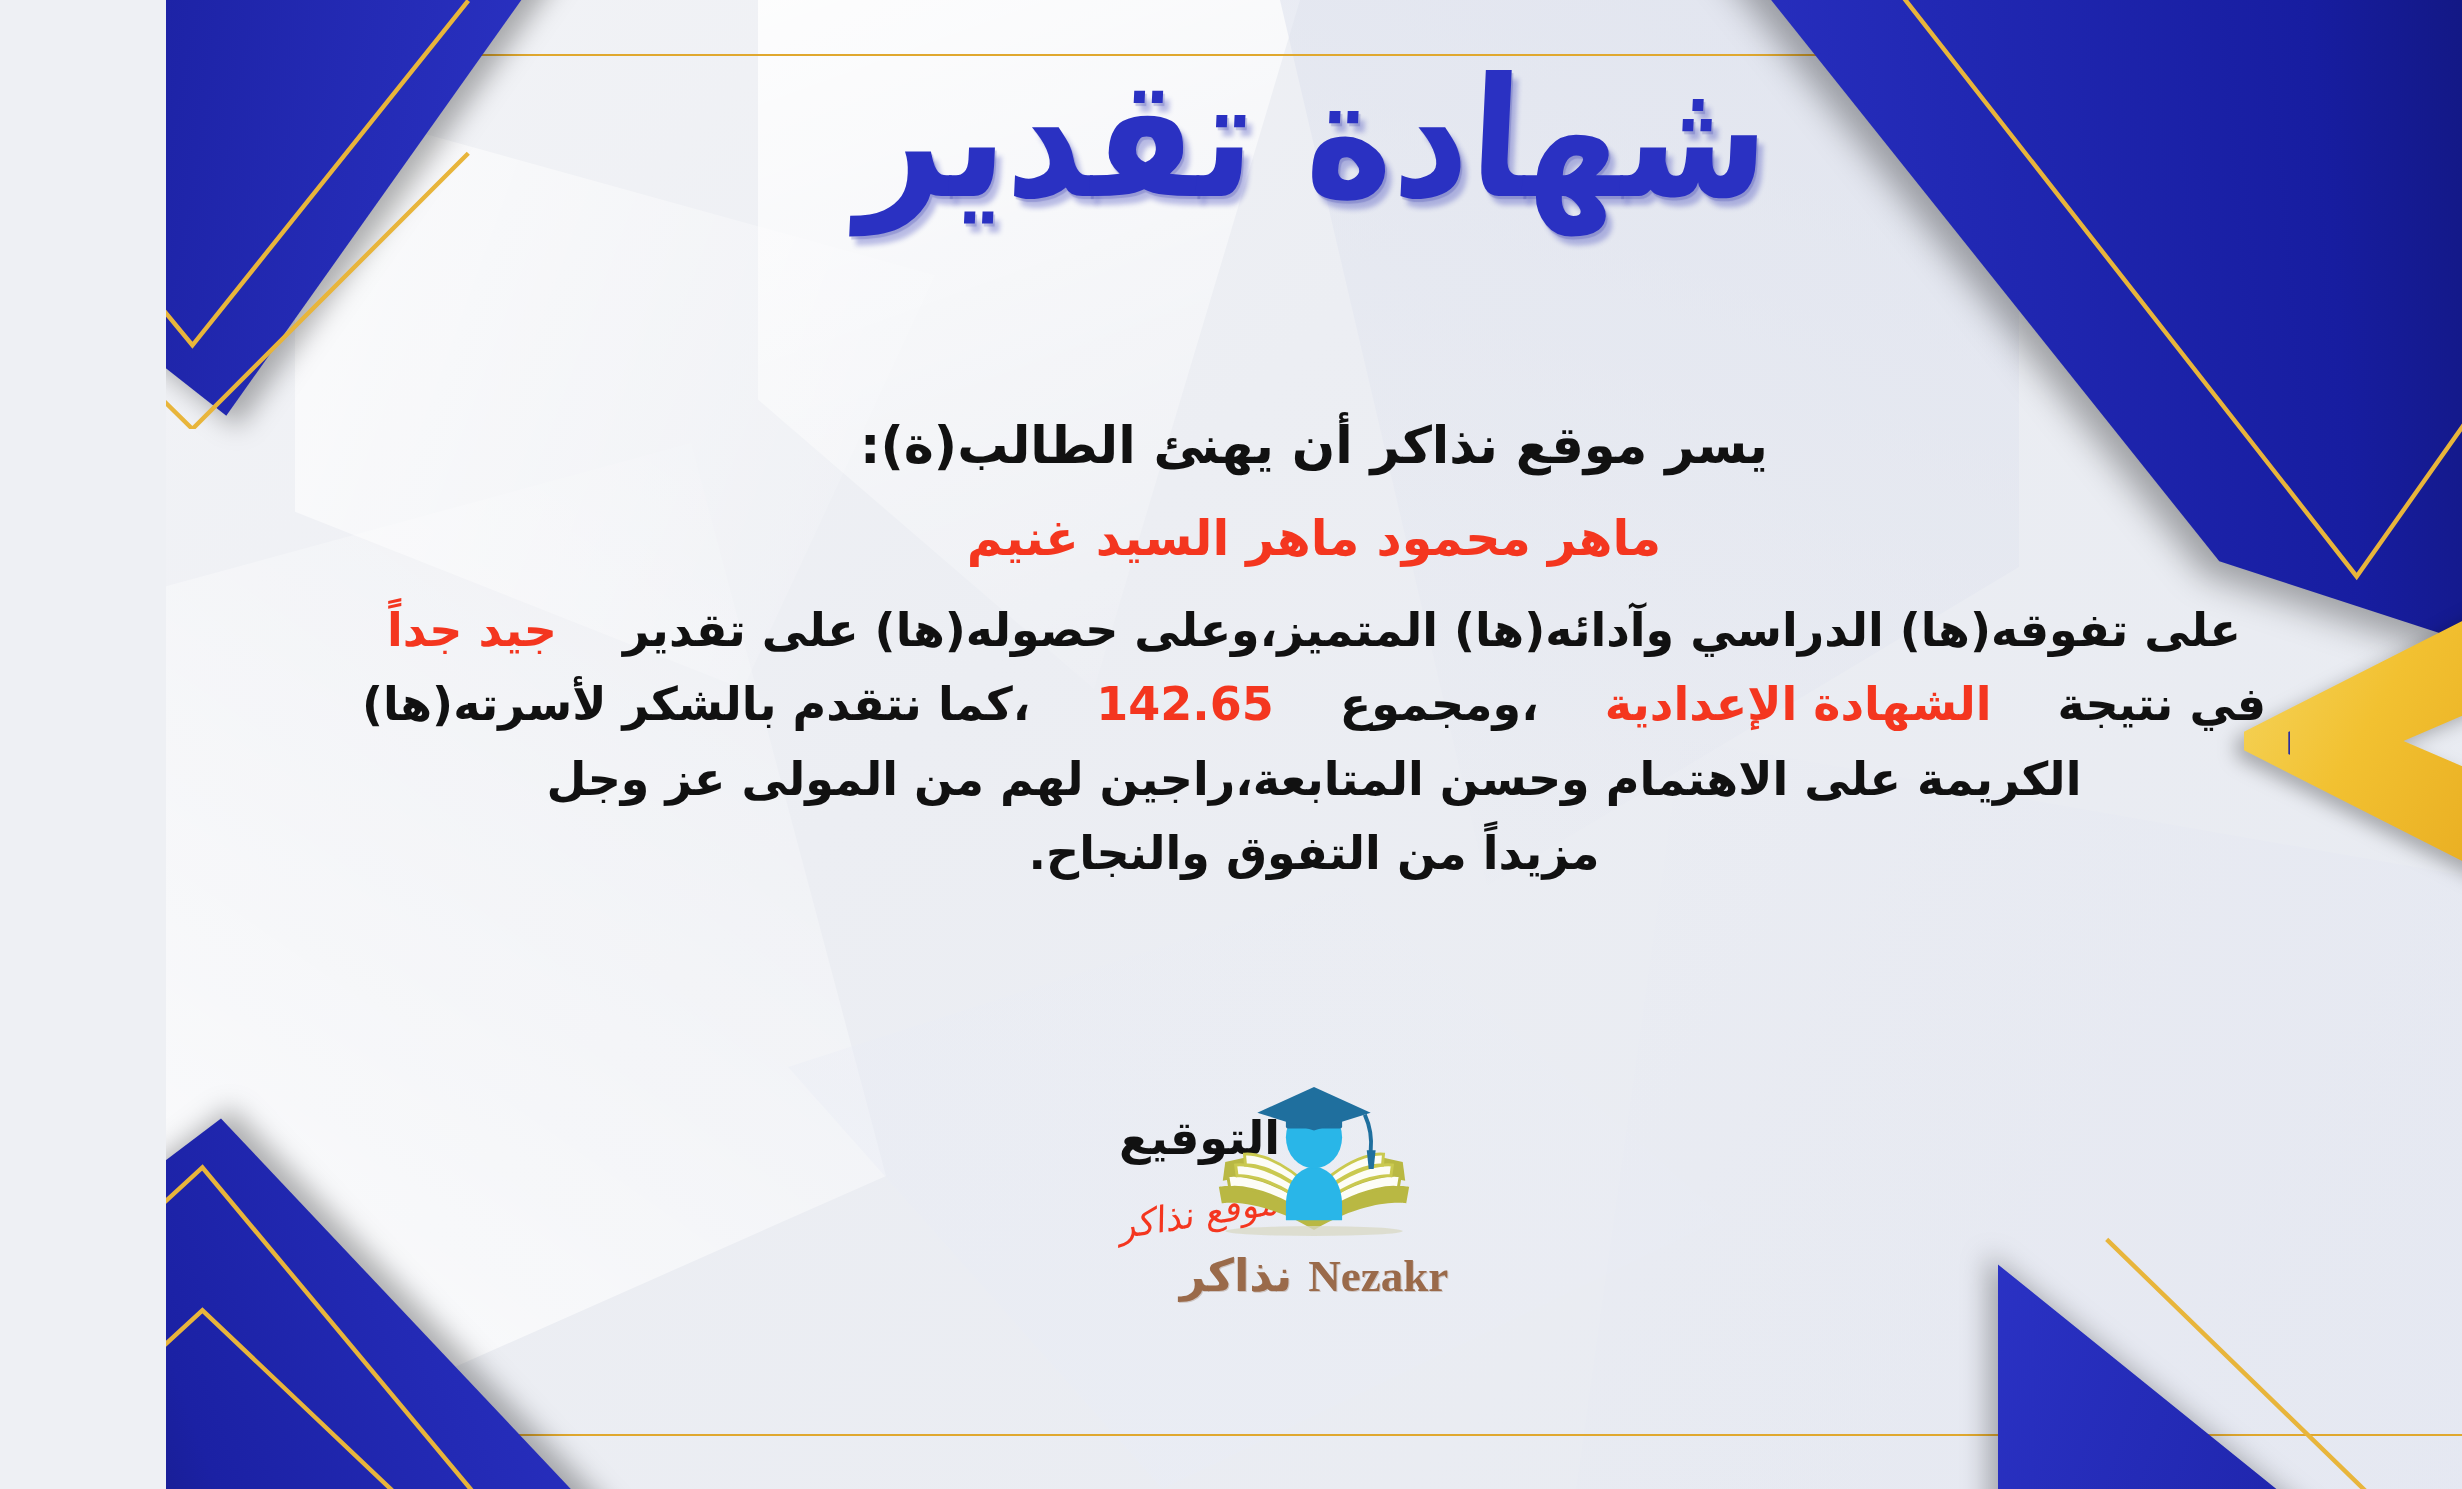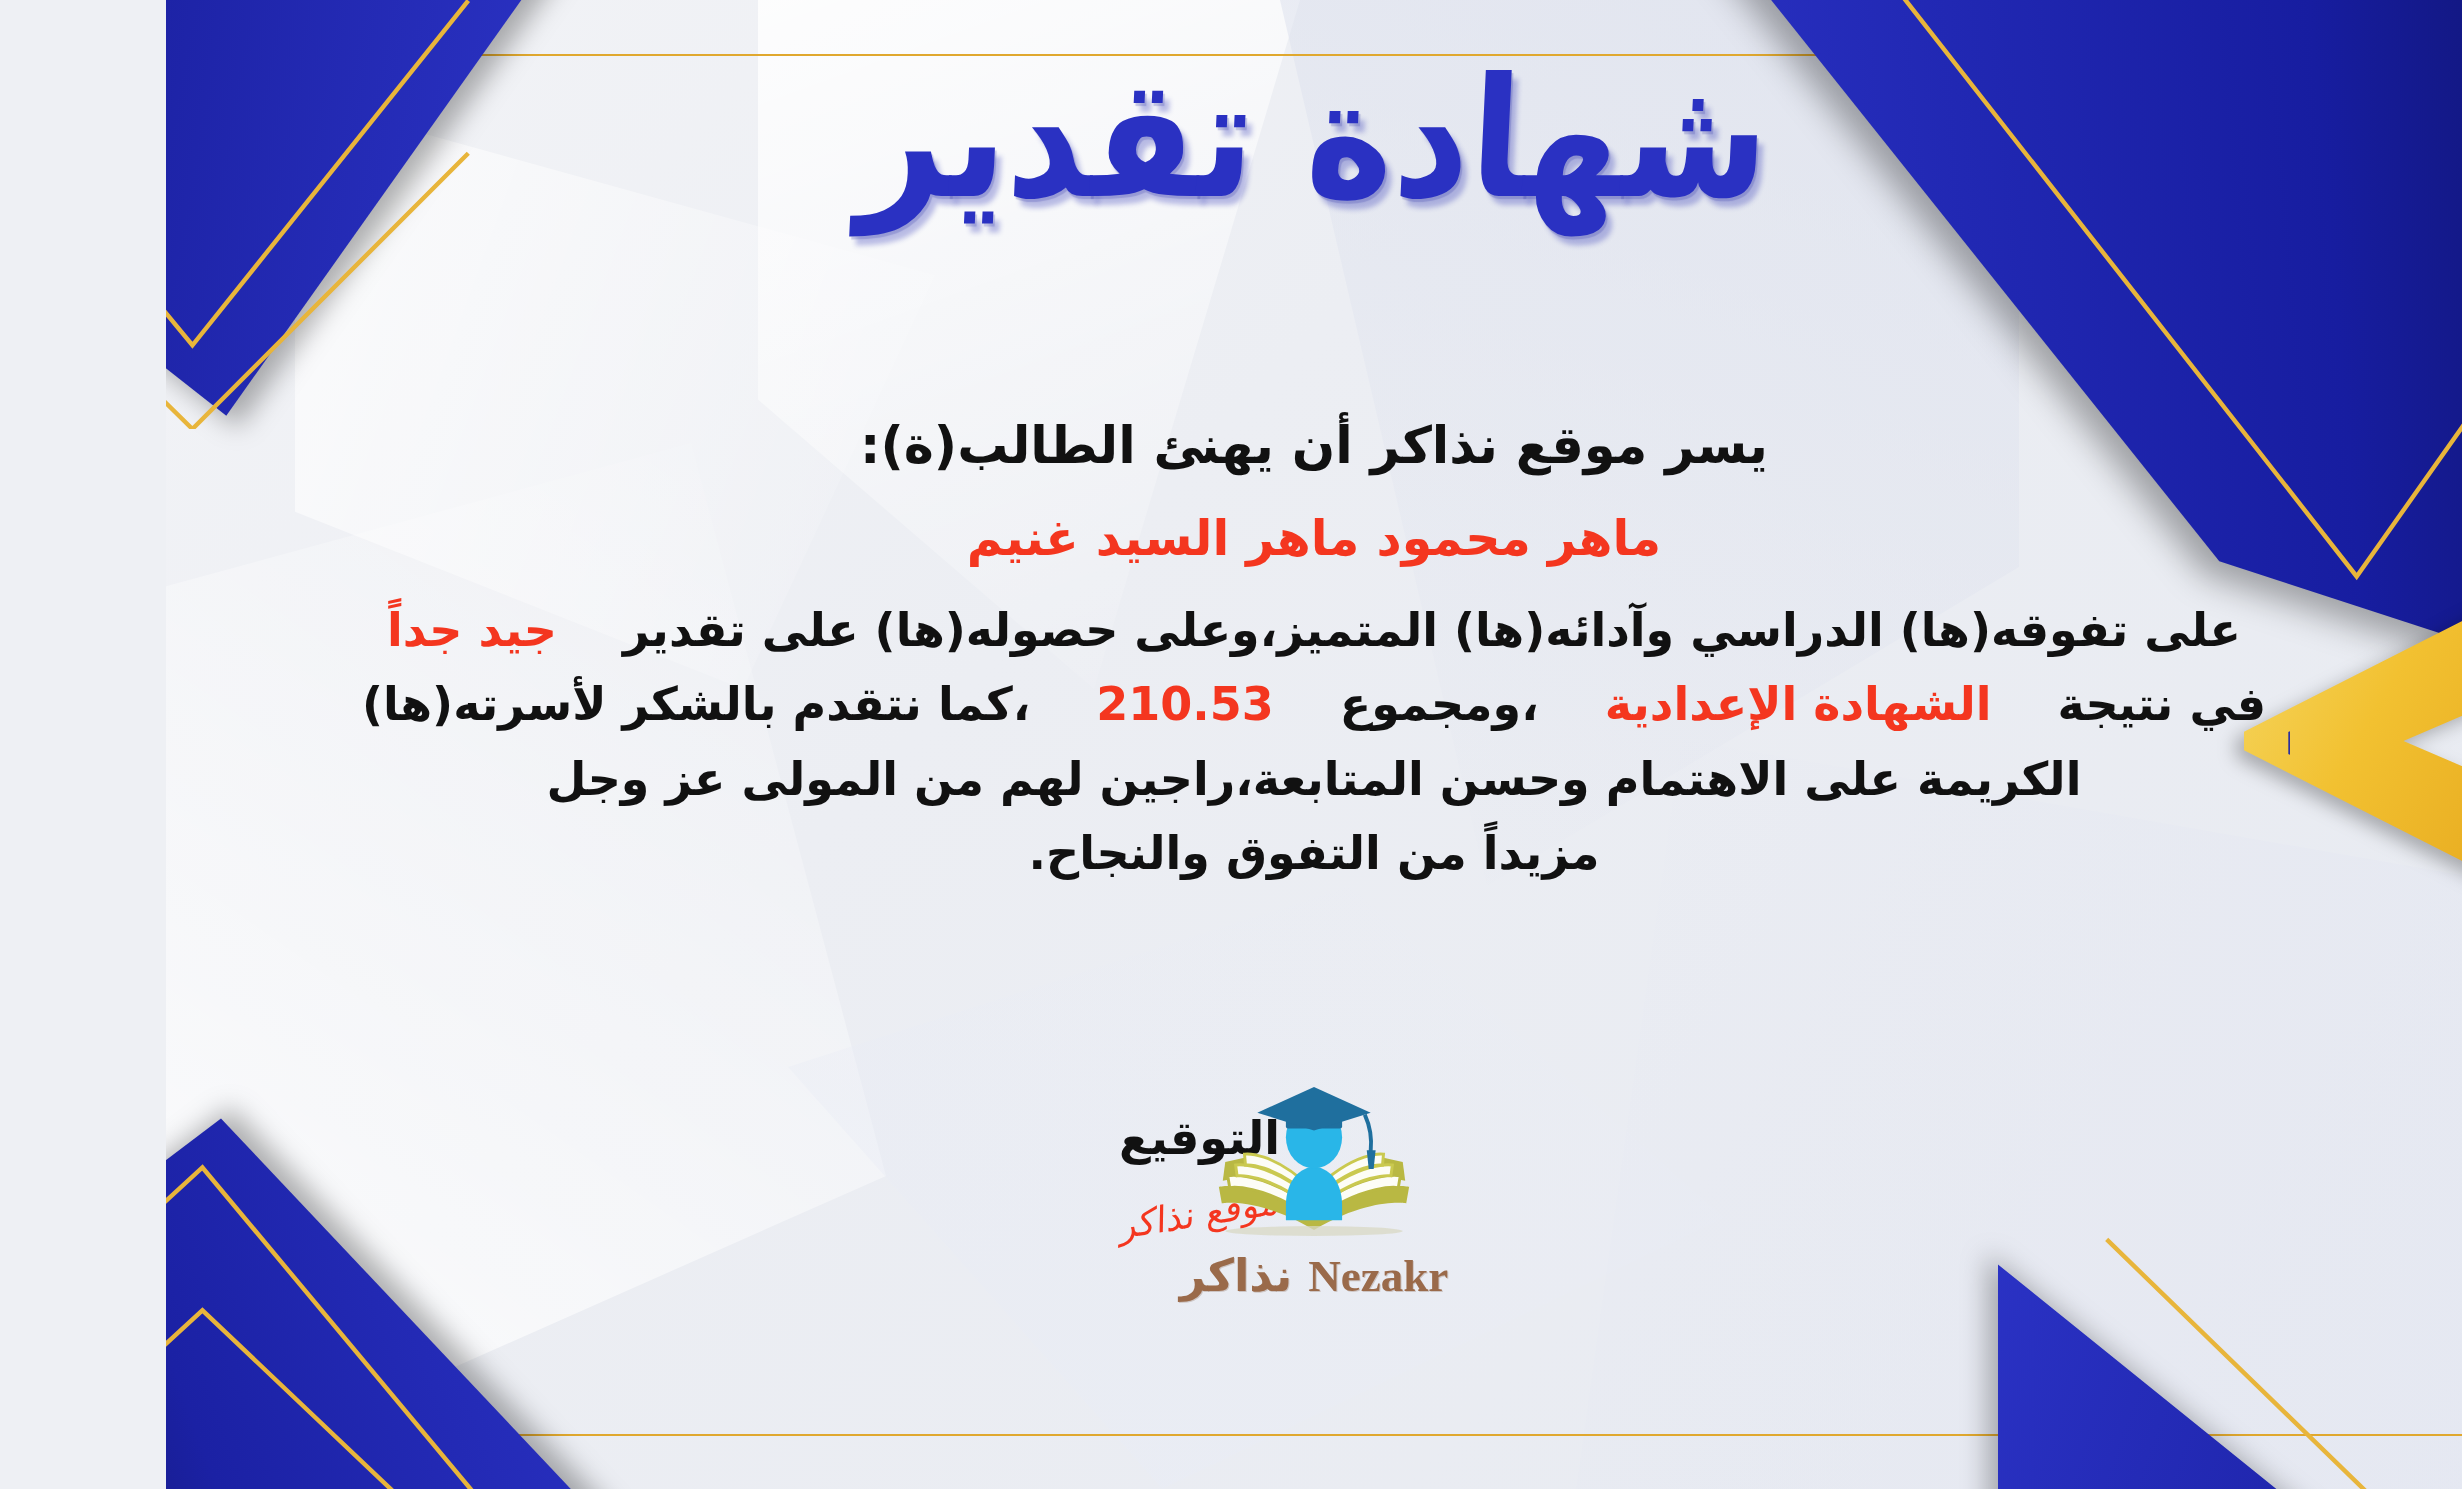--- a/index.html
+++ b/index.html
@@ -249,21 +249,21 @@
       <span>على تفوقه(ها) الدراسي وآدائه(ها) المتميز،وعلى حصوله(ها) على تقدير</span>
       <span class="sp"></span>
       <span class="hl">جيد جداً</span>
       <br>
       <span>في نتيجة</span>
       <span class="sp"></span>
       <span class="hl">الشهادة الإعدادية</span>
       <span class="sp"></span>
       <span>،ومجموع</span>
       <span class="sp"></span>
-      <span class="hl">210.53</span>
+      <span class="hl">142.65</span>
       <span class="sp"></span>
       <span>،كما نتقدم بالشكر لأسرته(ها)</span>
       <br>
       <span>الكريمة على الاهتمام وحسن المتابعة،راجين لهم من المولى عز وجل</span>
       <br>
       <span>مزيداً من التفوق والنجاح.</span>
     </div>
   </div>
 
   <div id="footer">

